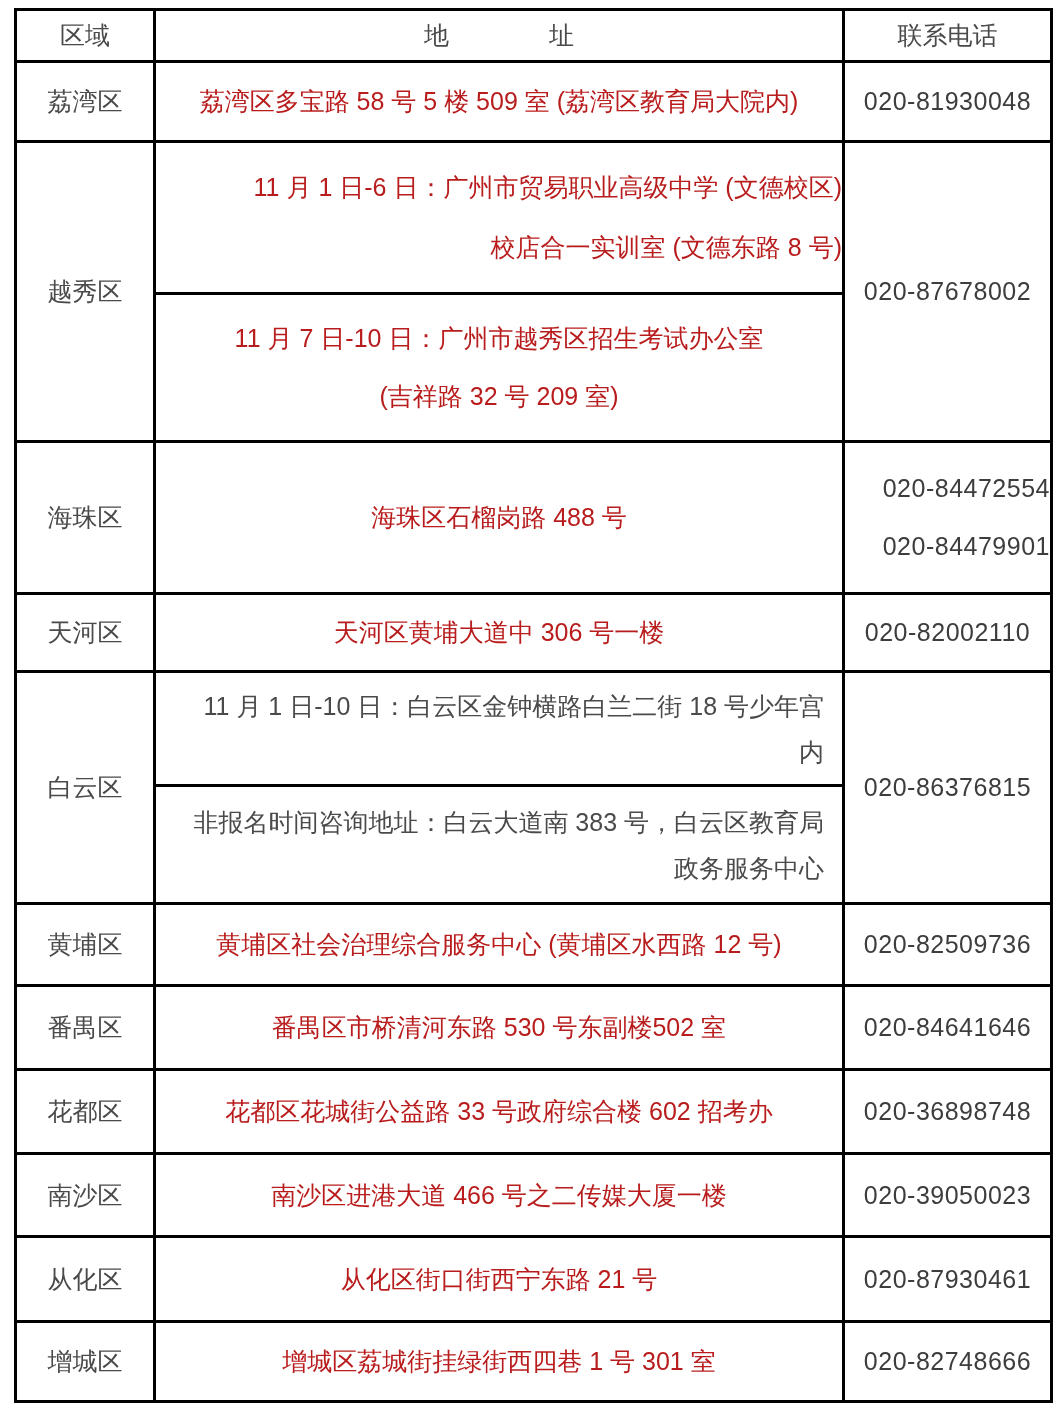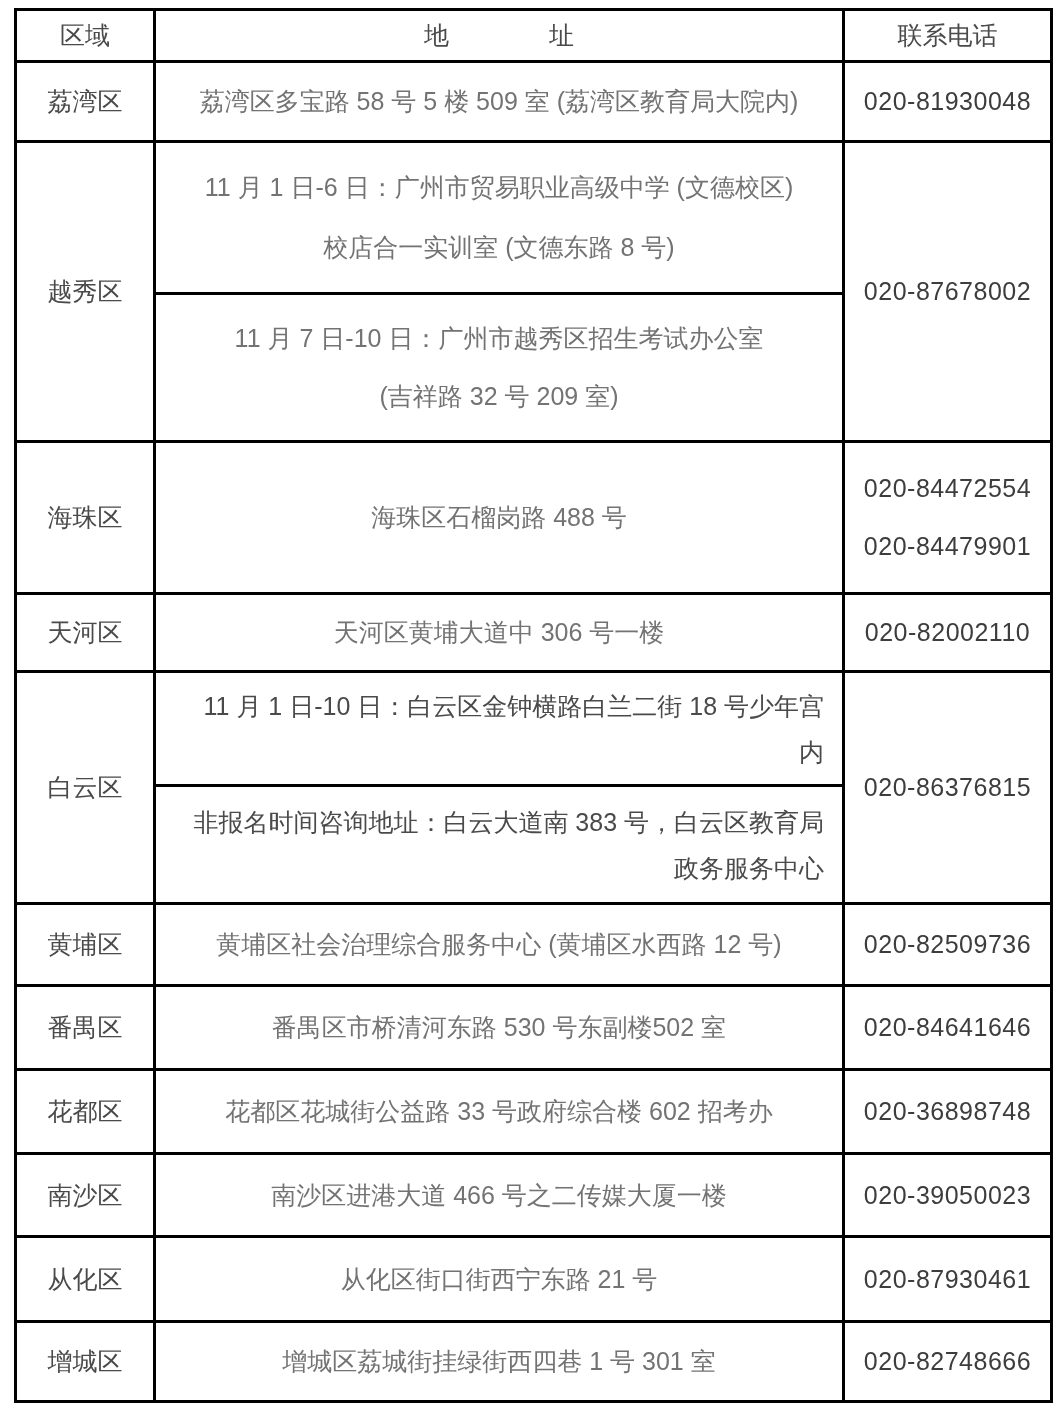--- a/index.html
+++ b/index.html
@@ -29,34 +29,34 @@
     text-align: center;
     color: #4a4a4a;
     font-size: 25px;
     font-weight: normal;
   }
   .phone {
     font-size: 25px;
     color: #3d3d3d;
     letter-spacing: 0.5px;
   }
-  .addr { color: #737373; }
+  .addr { color: #b91c1c; }
   .addr-left {
     text-align: right;
     padding: 0 18px 0 22px;
   }
   .addr-left .note div {
     line-height: 46px;
   }
   .evenly {
     display: flex;
     flex-direction: column;
     justify-content: space-evenly;
   }
-  .h146 { height: 146px; }
+  .h146 { height: 146px; text-align: right; }
   .h142 { height: 142px; }
   tr.h52  { height: 52px; }
   tr.h78  { height: 78px; }
   tr.h80  { height: 80px; }
   tr.h82  { height: 82px; }
   tr.h83  { height: 83px; }
   tr.h84  { height: 84px; }
   tr.h85  { height: 85px; }
   tr.h114 { height: 114px; }
   tr.h118 { height: 118px; }

